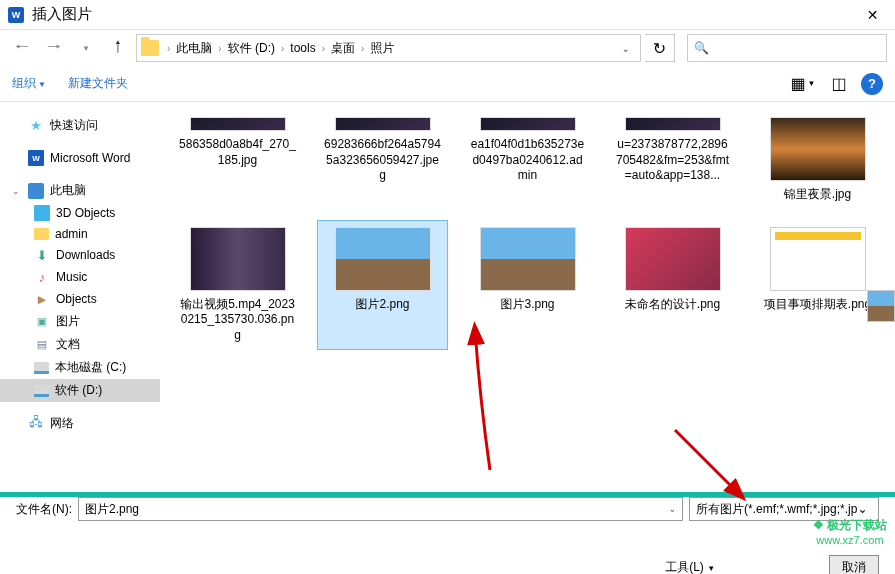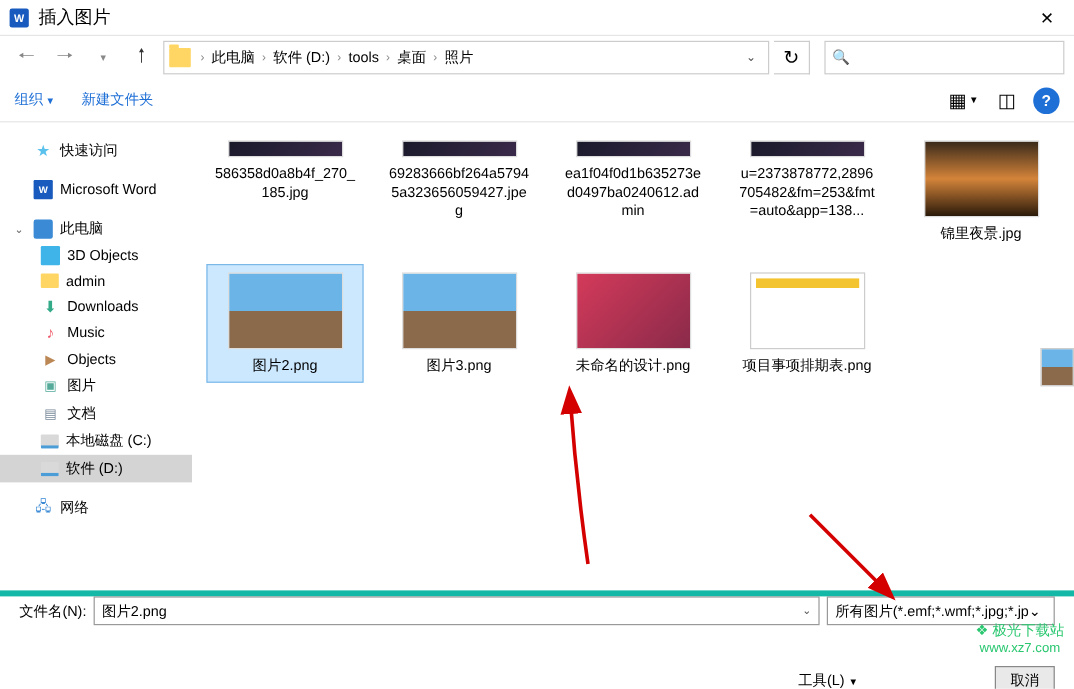--- a/index.html
+++ b/index.html
@@ -77,21 +77,21 @@
 .file-input .dd { font-size: 9px; color: #555; }
 .type-select { width: 190px; height: 24px; border: 1px solid #999; padding: 0 6px; font-size: 12px; display: flex; align-items: center; justify-content: flex-start; white-space: nowrap; overflow: hidden; }
 .actionrow { display: flex; justify-content: flex-end; align-items: center; gap: 8px; }
 .tools-link { font-size: 12px; margin-right: 16px; cursor: pointer; }
 .btn { height: 24px; border: 1px solid #888; background: #e9e9e9; font-size: 12px; padding: 0 12px; display: flex; align-items: center; cursor: pointer; }
 .btn.split { padding-right: 4px; margin-top: 48px; }
 .btn .dd { border-left: 1px solid #aaa; margin-left: 8px; padding-left: 6px; font-size: 9px; }
 .btn.default { border: 1px solid #0067c0; }
 
 .watermark { position: absolute; right: 8px; bottom: 28px; pointer-events: none; text-align: center; }
-.watermark .wm1 { font-size: 12px; color: #29c76f; font-weight: normal; }
+.watermark .wm1 { font-size: 12px; color: #29c76f; font-weight: bold; }
 .watermark .wm2 { font-size: 11px; color: #29c76f; }
 .arrow2 { position: absolute; right: 140px; bottom: 60px; pointer-events: none; }
 
 .side-crop { position: absolute; right: 0; top: 290px; width: 28px; height: 32px; background: linear-gradient(180deg,#6ab4e8 50%,#8a6a4a 50%); border: 1px solid #ccc; }
 </style>
 </head>
 <body>
 
 <div class="titlebar">
   <span class="app-icon">W</span>
@@ -212,20 +212,24 @@
         <div class="thumb partial thumb-dark1"></div>
         <div class="fname">ea1f04f0d1b635273ed0497ba0240612.admin</div>
       </div>
     <div class="fileitem">
         <div class="thumb partial thumb-dark1"></div>
         <div class="fname">u=2373878772,2896705482&amp;fm=253&amp;fmt=auto&amp;app=138...</div>
       </div>
     <div class="fileitem">
         <div class="thumb thumb-street"></div>
         <div class="fname">锦里夜景.jpg</div>
+      </div>
+    <div class="fileitem">
+        <div class="thumb thumb-blur"></div>
+        <div class="fname">输出视频5.mp4_20230215_135730.036.png</div>
       </div>
     <div class="fileitem selected">
         <div class="thumb thumb-anime"></div>
         <div class="fname">图片2.png</div>
       </div>
     <div class="fileitem">
         <div class="thumb thumb-anime"></div>
         <div class="fname">图片3.png</div>
       </div>
     <div class="fileitem">

